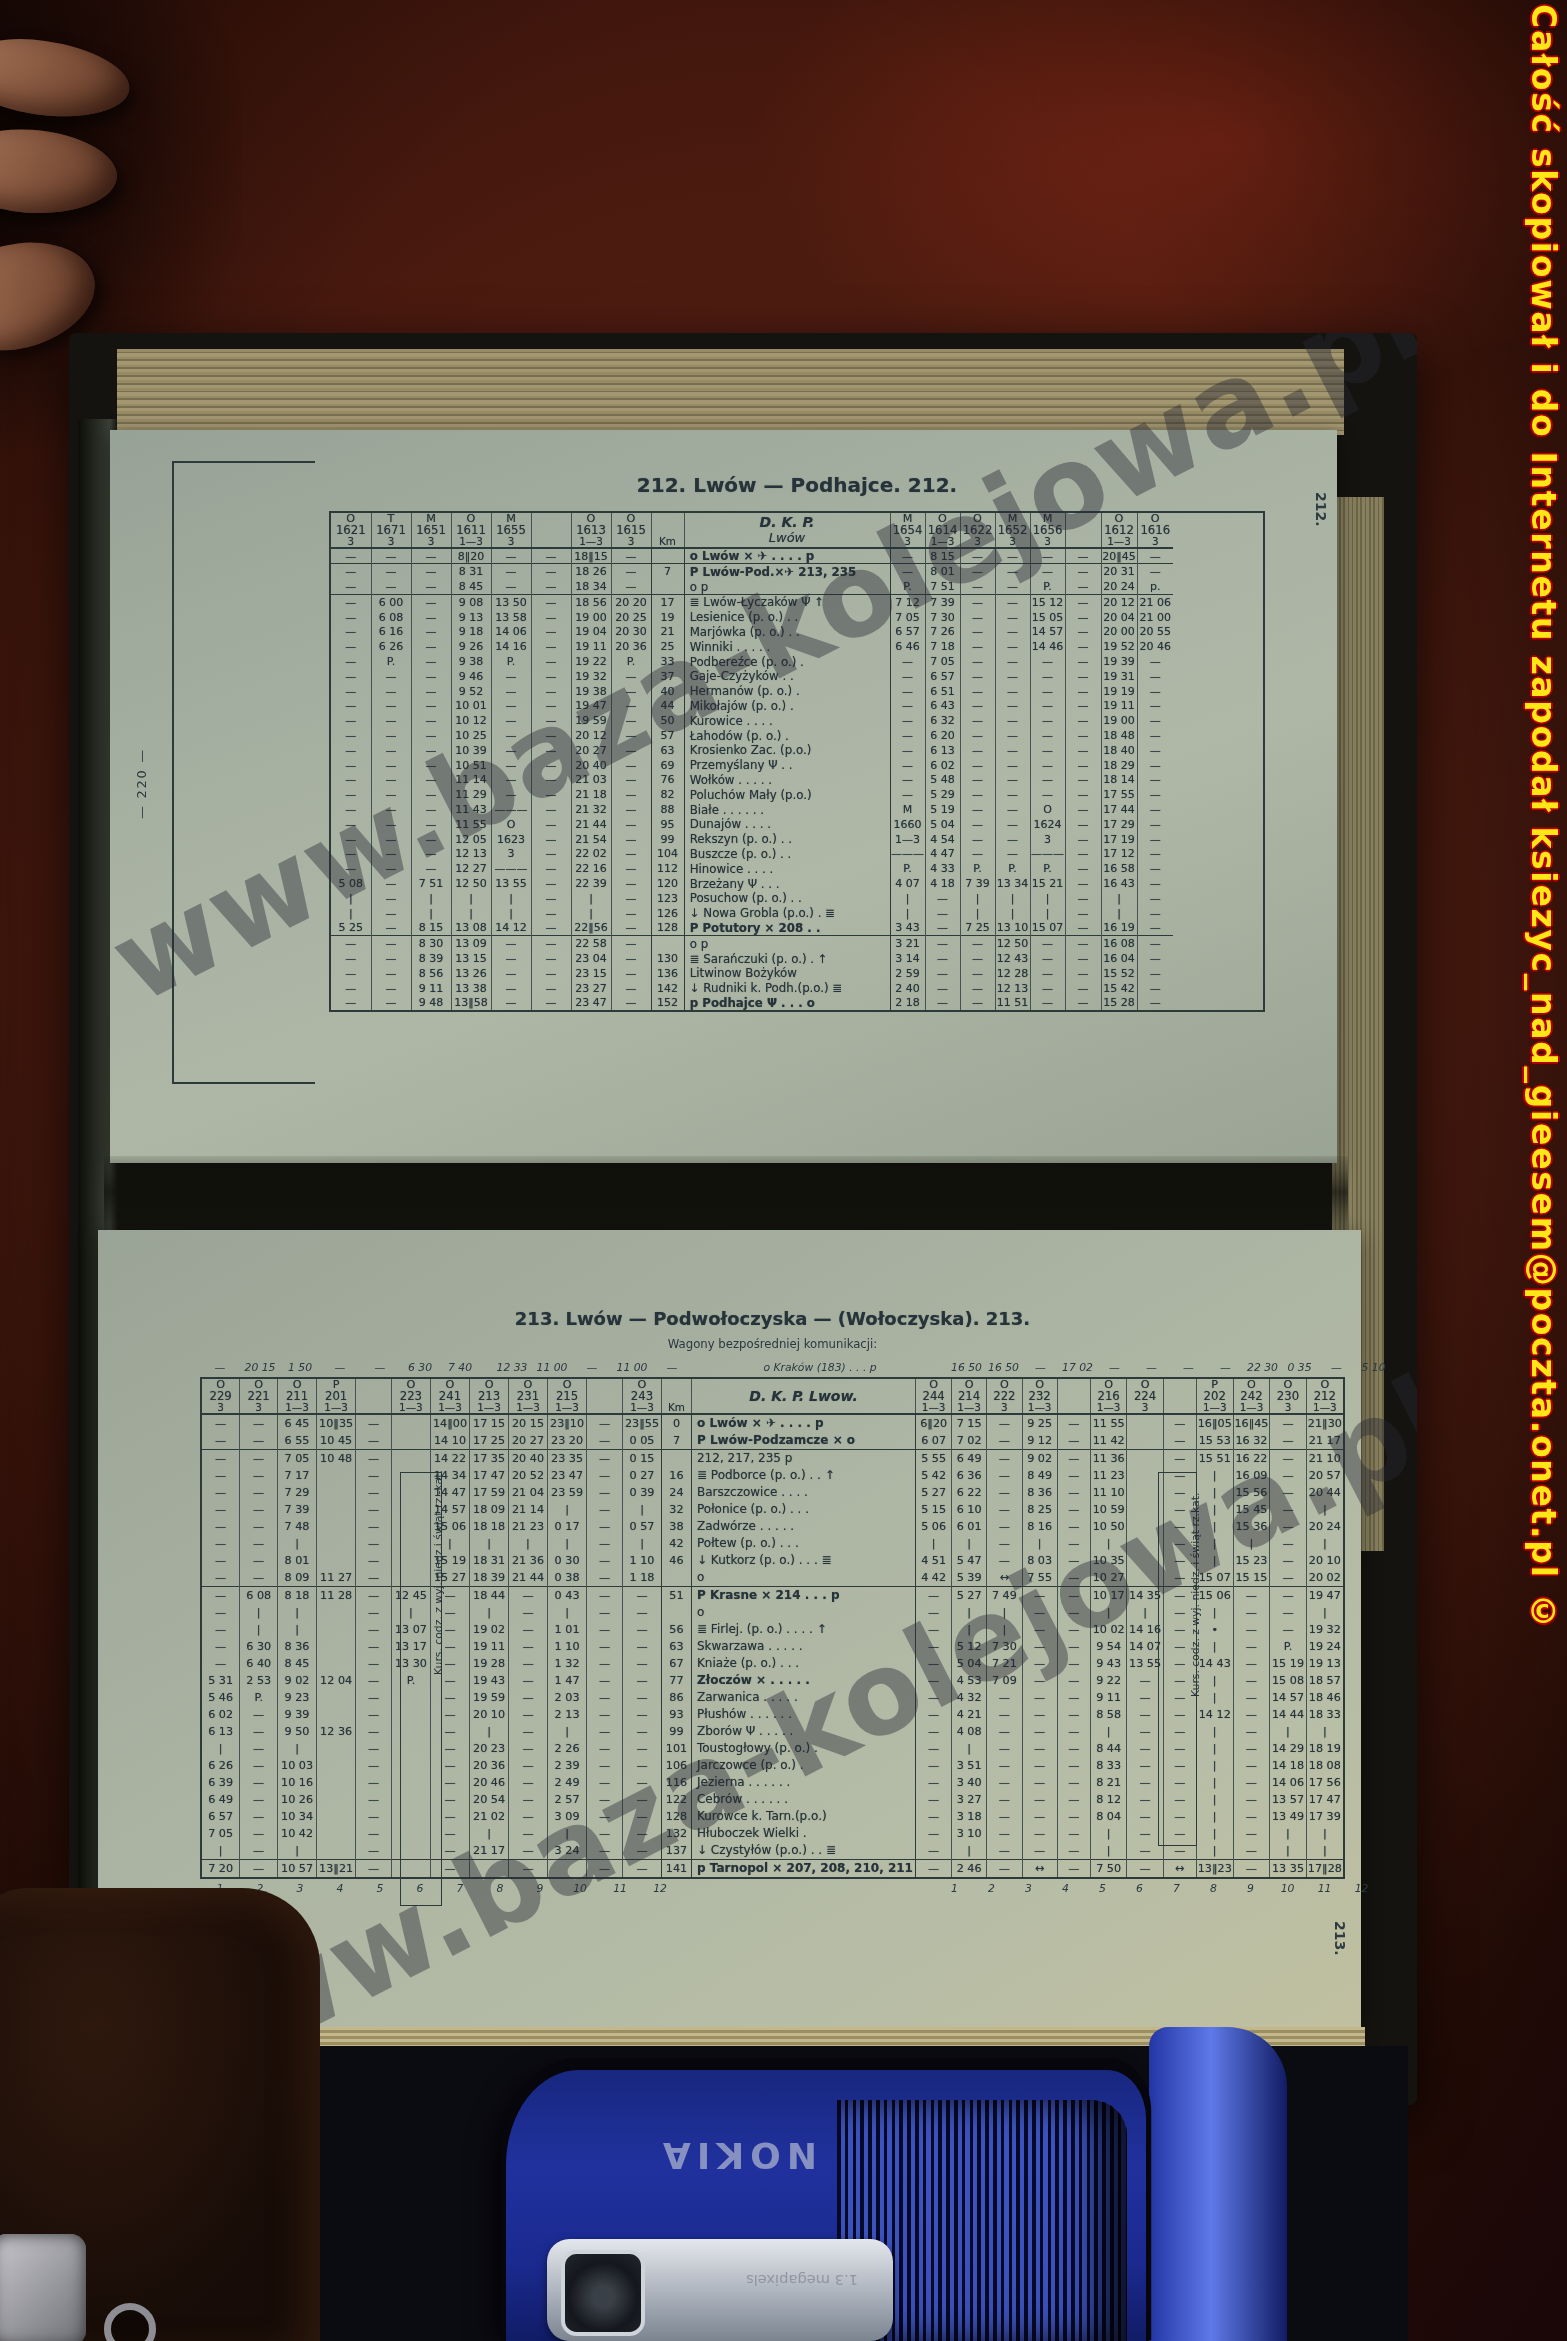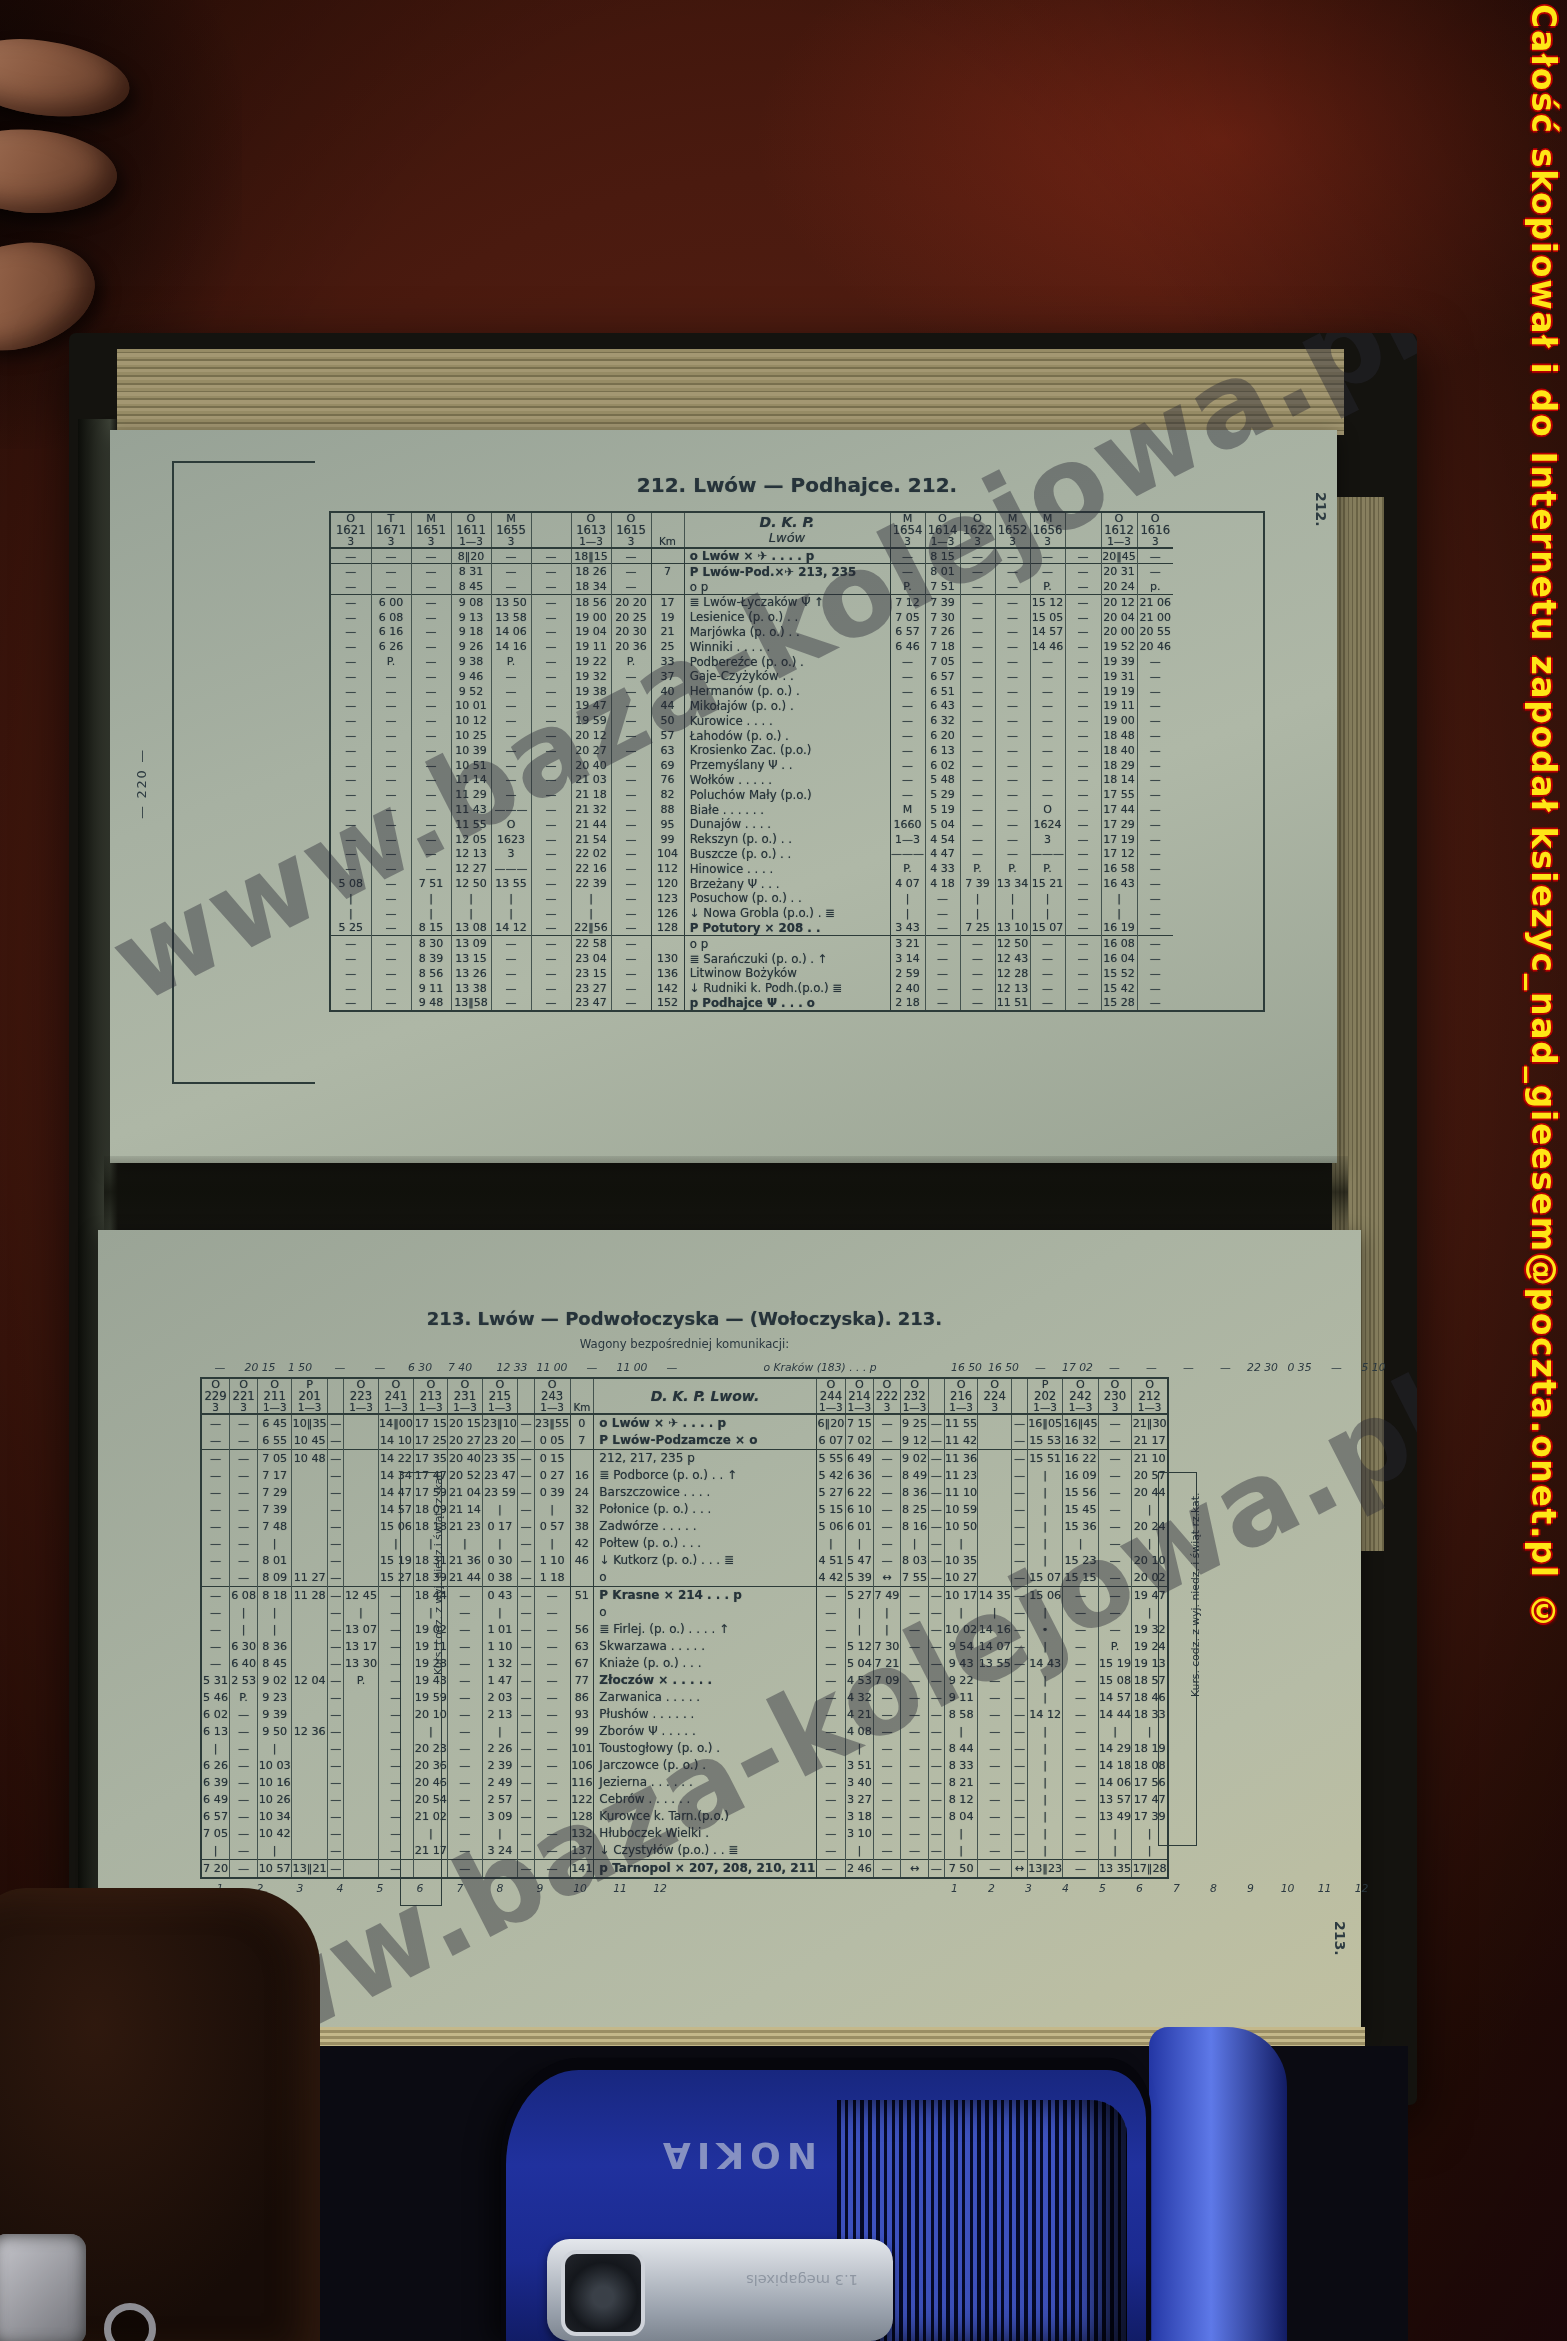--- a/index.html
+++ b/index.html
@@ -59,21 +59,21 @@
   td.km{border-left:1.7px solid #2c3b39;font-size:10.4px;}
   tr.dv td{border-top:1.7px solid #2c3b39;}
   tr.bold td.st{font-weight:bold;}
   .title-line{font-weight:bold;text-align:center;color:#26333a;text-shadow:0 0 0.9px rgba(30,45,45,.5);}
   
   .tbl212{position:absolute;left:219px;top:31px;width:936px;z-index:20;}
   .t212 td{height:14.8px;font-size:11px;}
   .t212 td.st{font-size:11.8px;}
   .gutterbox{position:absolute;left:62px;top:31px;width:141px;height:619px;border:2.6px solid #2c3b39;border-right:none;z-index:19;}
   
-  .tbl213{position:absolute;left:102px;top:78px;width:969px;z-index:20;}
+  .tbl213{position:absolute;left:102px;top:78px;width:1145px;z-index:20;}
   .t213 td{height:17px;font-size:11.2px;}
   .t213 td.st{font-size:12px;}
   .notes{font-size:11.7px;color:#2a3840;line-height:14px;}
   .annrow,.footrow{display:flex;color:#2a3840;font-style:italic;font-size:10.8px;height:19px;align-items:center;}
   .annrow .ac,.footrow .ac{flex:none;text-align:center;overflow:hidden;white-space:nowrap;}
   .kurs{position:absolute;font-size:10.8px;color:#26333a;white-space:nowrap;
     transform:rotate(-90deg);transform-origin:left top;z-index:25;}
   .sidebox{position:absolute;border:1.7px solid #2c3b39;z-index:24;pointer-events:none;}
   
   .vmark{position:absolute;writing-mode:vertical-rl;transform:rotate(180deg);

